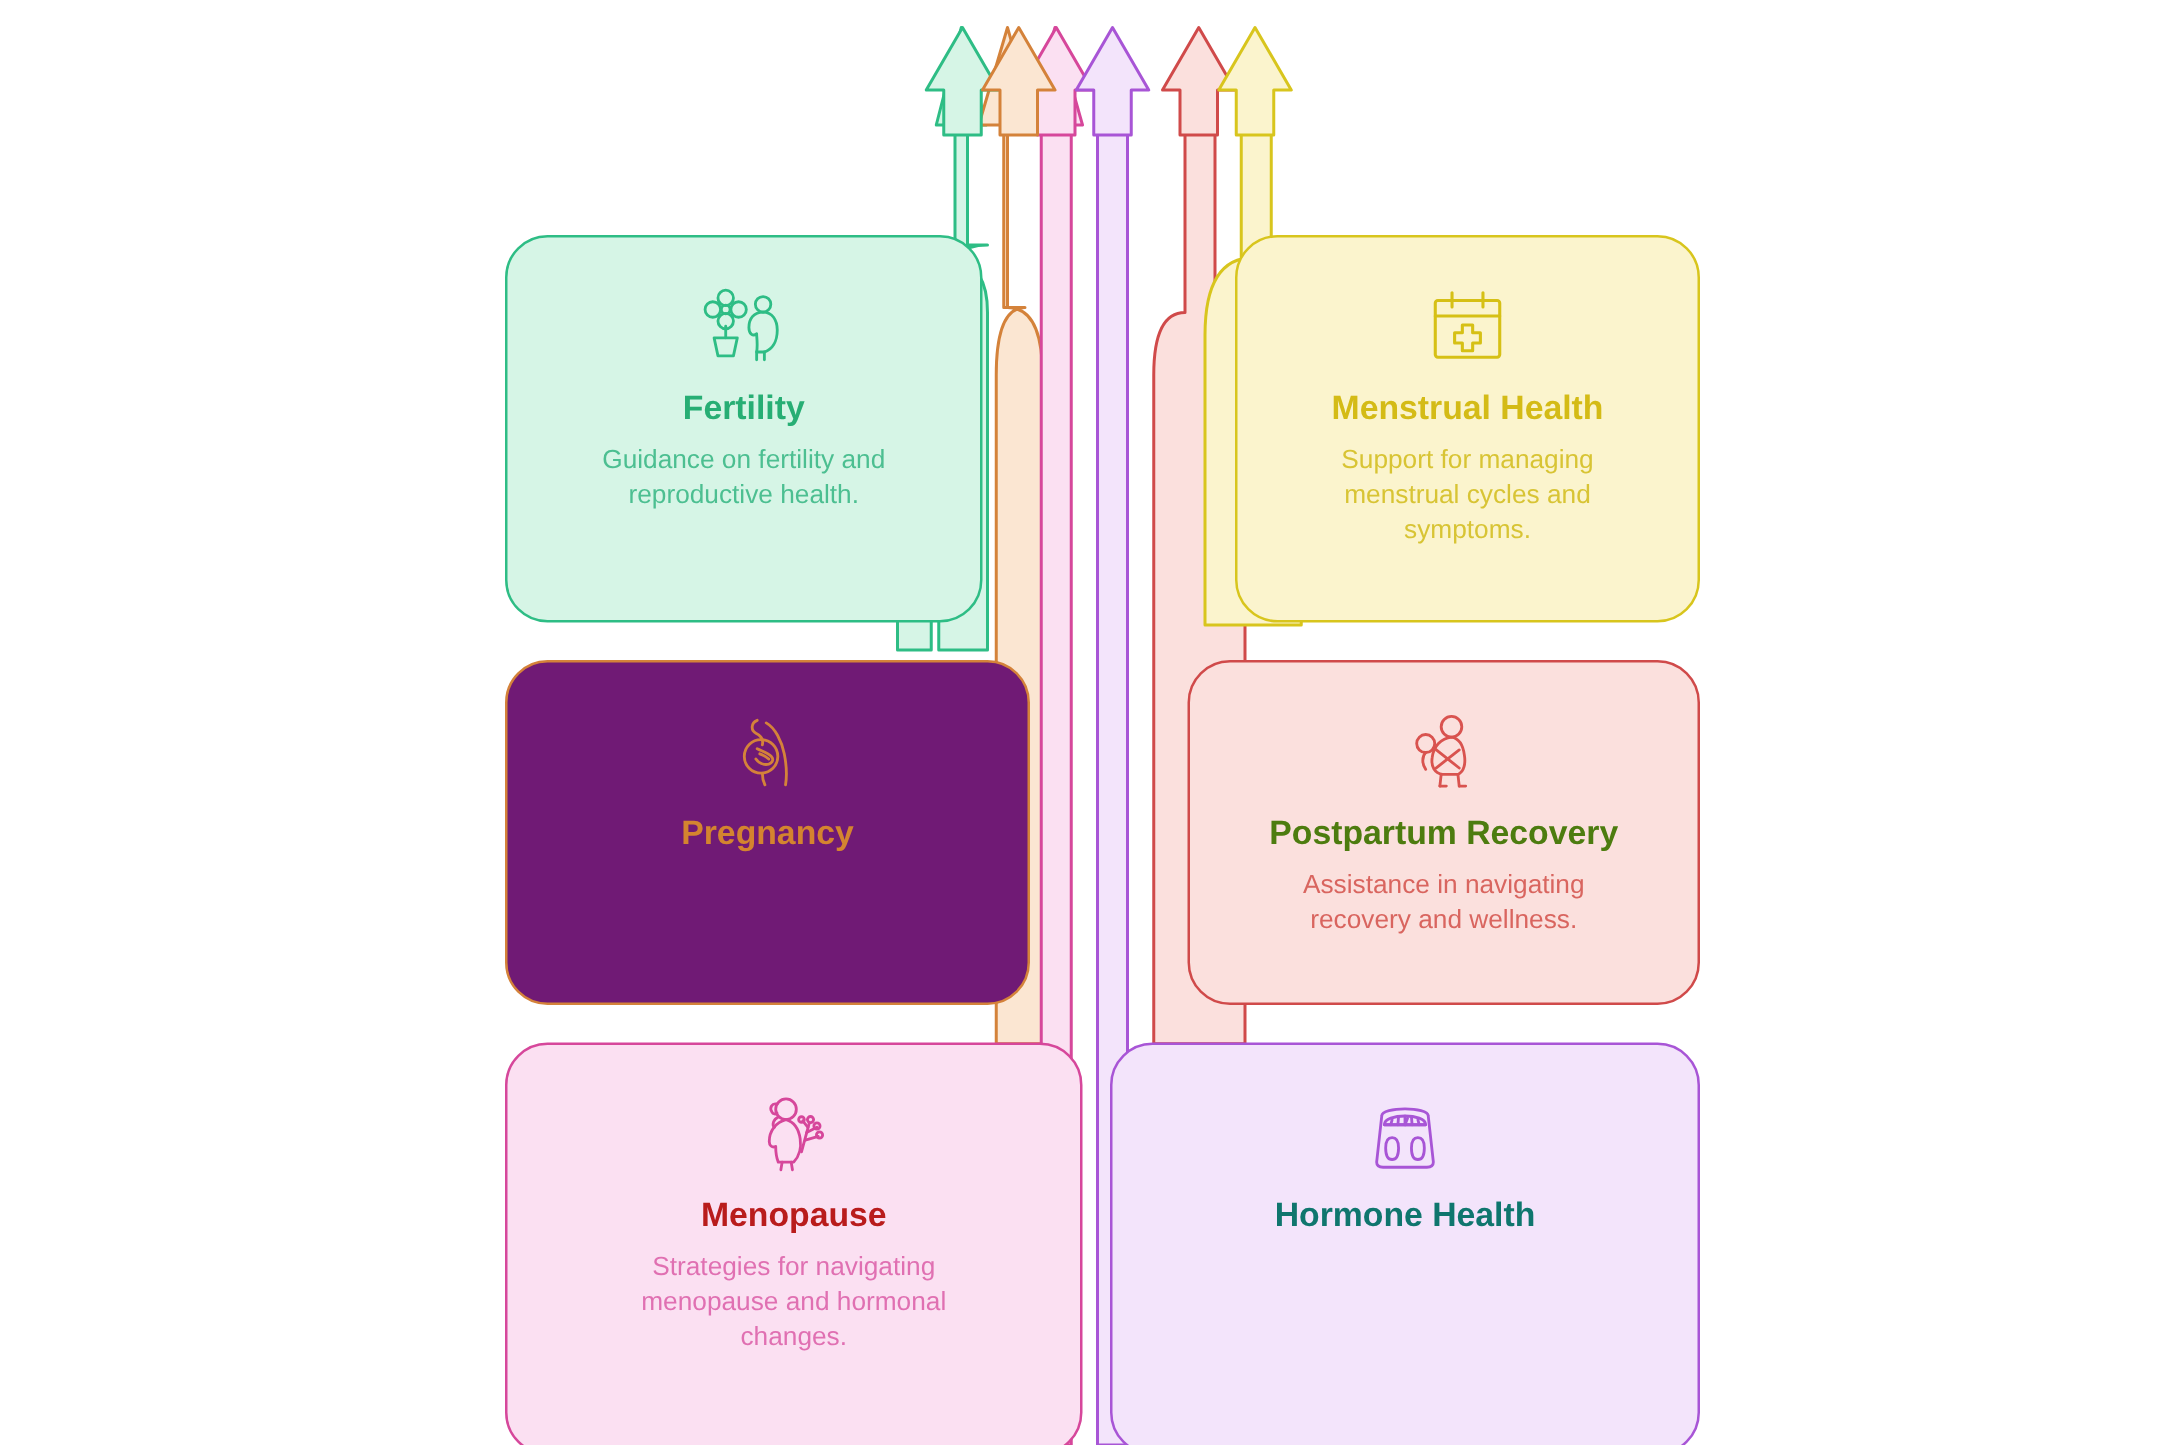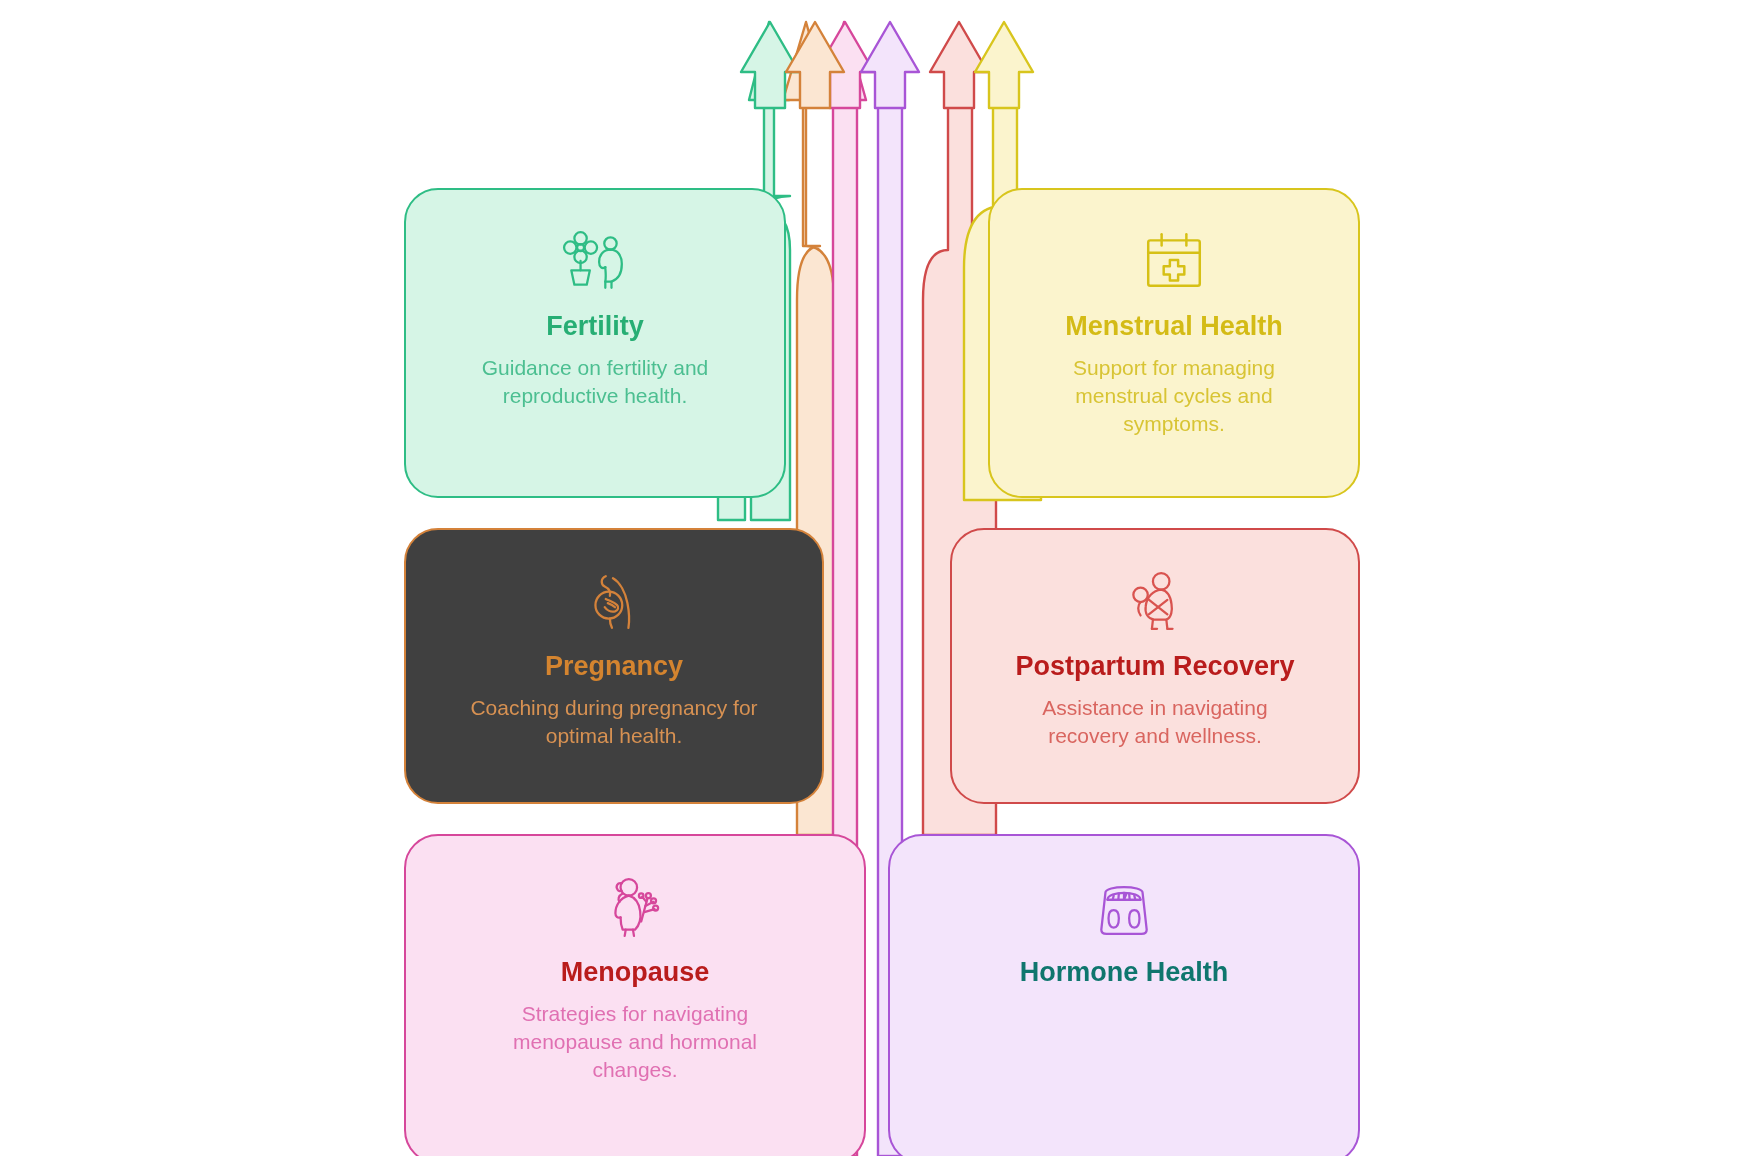--- a/index.html
+++ b/index.html
@@ -186,37 +186,36 @@
         <path d="M20 6 L20 17"></path>
         <path d="M44 6 L44 17"></path>
 
         <path d="M28 31 L36 31 L36 37 L42 37 L42 45 L36 45 L36 51 L28 51 L28 45 L22 45 L22 37 L28 37 Z"></path>
       </svg>
     </div>
     <div class="card-title" style="color:#d4bb16;">Menstrual Health</div>
     <div class="card-desc" style="color:#d8c434; max-width:250px;">Support for managing menstrual cycles and symptoms.</div>
   </div>
 
-  <div class="card" id="card-pregnancy" style="border-color:#d4823a; background:#404040;">
+  <div class="card" id="card-pregnancy" style="border-color:#d4823a; background:#701a75;">
     <div class="card-icon">
       <svg viewBox="0 0 64 64" fill="none" stroke="#d4823a" stroke-width="2.2" stroke-linecap="round" stroke-linejoin="round">
 
         <path d="M24 8 C19 10 19 16 23 18 C27 20 29 23 28 27"></path>
         <path d="M31 10 C38 14 43 24 45 34 C47 44 47 52 46 58"></path>
 
         <circle cx="27" cy="36" r="13"></circle>
 
         <path d="M24 30 C28 32 32 33 35 36 C37 38 36 41 33 42 C29 43 25 41 23 38"></path>
         <path d="M26 34 C29 35 31 36 33 38"></path>
 
         <path d="M28 49 C28 53 29 56 30 58"></path>
       </svg>
     </div>
     <div class="card-title" style="color:#d4842f;">Pregnancy</div>
-    <div class="card-desc" style="color:#d79152; max-width:330px;">Coaching during pregnancy for optimal health.</div>
   </div>
 
   <div class="card" id="card-postpartum" style="border-color:#d04a4a; background:#fbe0dd;">
     <div class="card-icon">
       <svg viewBox="0 0 64 64" fill="none" stroke="#d9534f" stroke-width="2.2" stroke-linecap="round" stroke-linejoin="round">
 
         <circle cx="38" cy="13" r="8"></circle>
 
         <circle cx="18" cy="26" r="7"></circle>
 
@@ -226,21 +225,21 @@
         <path d="M44 31 L26 45"></path>
 
         <path d="M18 33 C15 36 15 42 18 46"></path>
 
         <path d="M30 50 L29 59"></path>
         <path d="M29 59 L34 59"></path>
         <path d="M43 50 L44 59"></path>
         <path d="M44 59 L49 59"></path>
       </svg>
     </div>
-    <div class="card-title" style="color:#b91c1c;">Postpartum Recovery</div>
+    <div class="card-title" style="color:#4d7c0f;">Postpartum Recovery</div>
     <div class="card-desc" style="color:#d9655f; max-width:280px;">Assistance in navigating recovery and wellness.</div>
   </div>
 
   <div class="card" id="card-menopause" style="border-color:#d6479b; background:#fbe0f2;">
     <div class="card-icon">
       <svg viewBox="0 0 64 64" fill="none" stroke="#d6479b" stroke-width="2.2" stroke-linecap="round" stroke-linejoin="round">
 
         <circle cx="26" cy="13" r="8"></circle>
         <path d="M19 9 C15 8 13 12 15 15 C16 17 18 17 19 16"></path>
         <path d="M20 19 C16 21 15 25 17 27"></path>

